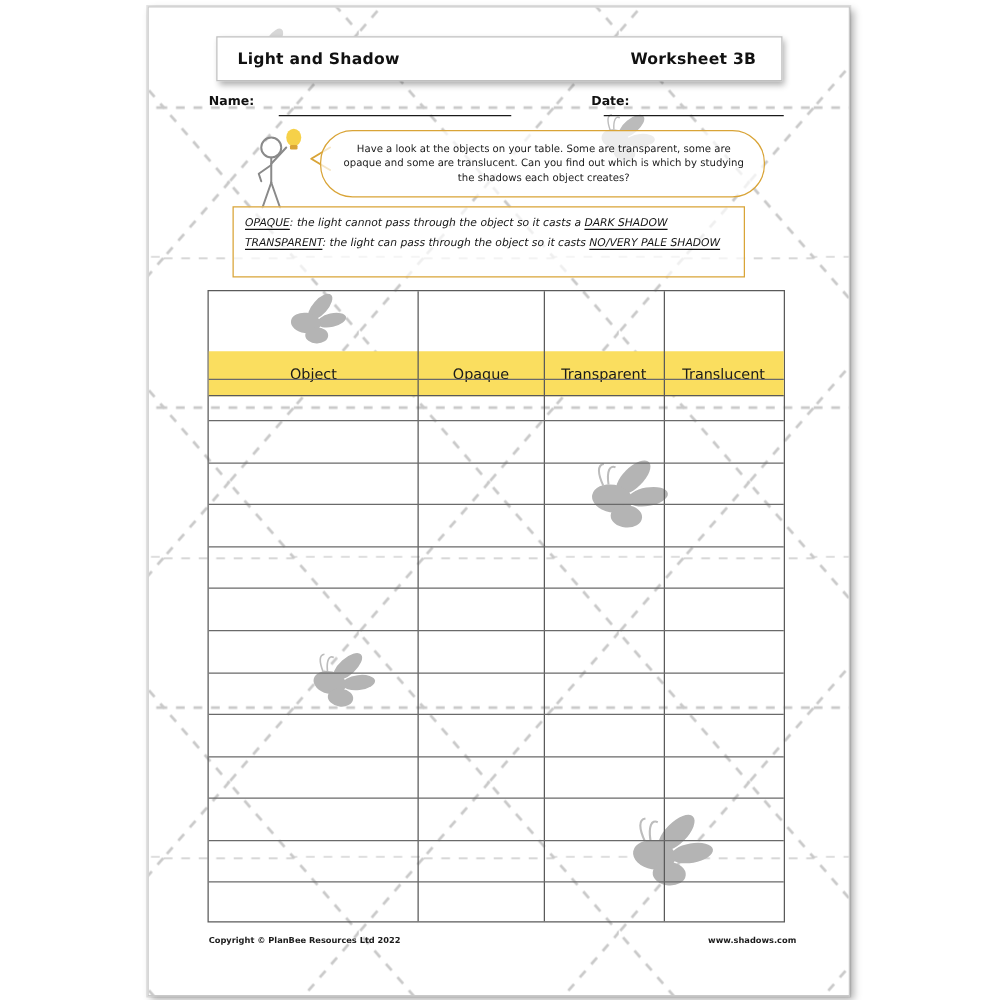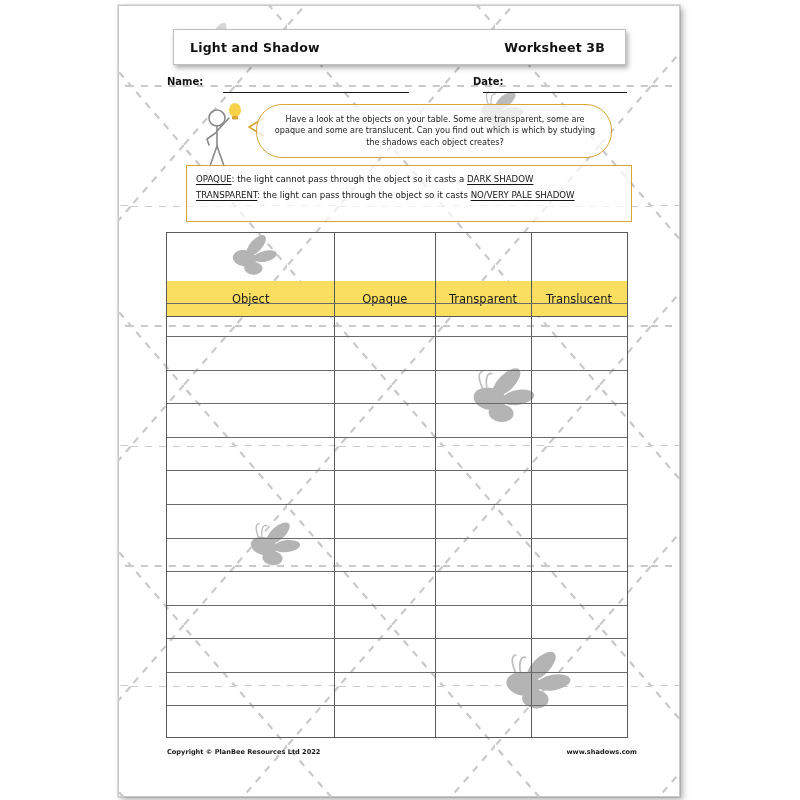--- a/index.html
+++ b/index.html
@@ -108,25 +108,26 @@
   #speech-tail {
     position: absolute;
     left: 128px; top: 110px;
     width: 18px; height: 22px;
   }
 
   
   #definitions-box {
     position: absolute;
     left: 67px; top: 159px;
-    width: 446px; height: 57px;
+    width: 410px; height: 57px;
     border: 1.4px solid #d9a437;
     background: rgba(255,255,255,0.70);
     box-sizing: border-box;
     padding: 5px 9px 0 9px;
+    font-style: italic;
   }
   .def-line {
     font-family: "DejaVu Sans", sans-serif;
     font-size: 8.6px;
     line-height: 16px;
     color: #141414;
     white-space: nowrap;
   }
   .def-line u { text-decoration: underline; text-underline-offset: 1.5px; }
 

